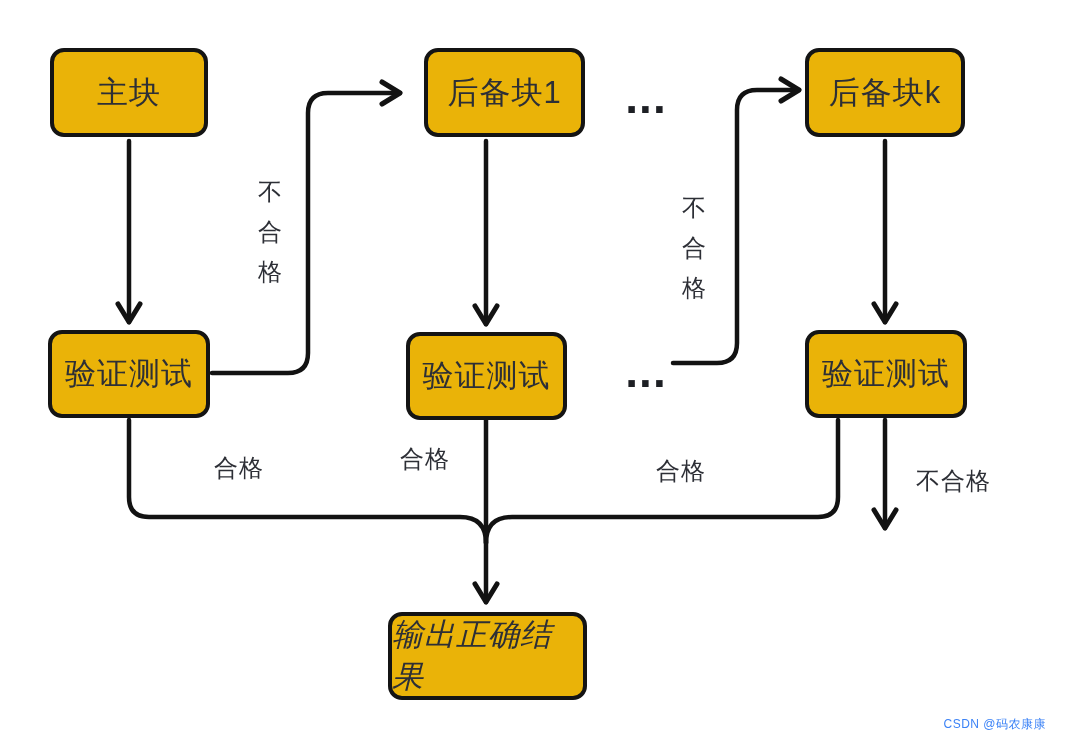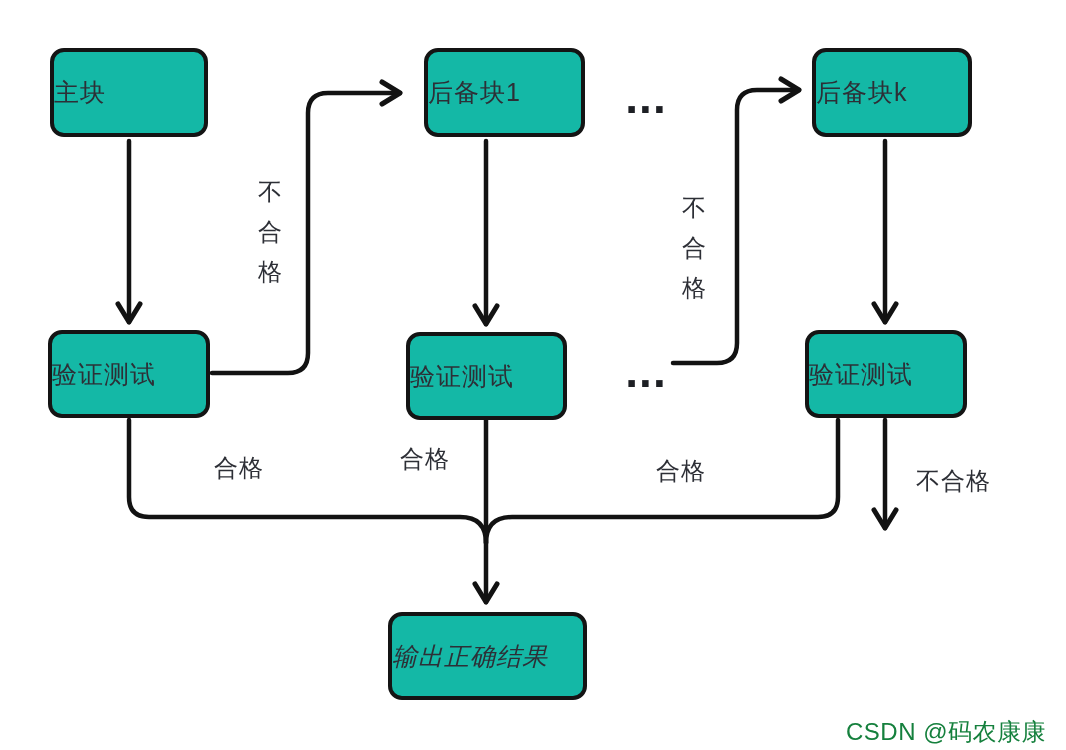--- a/index.html
+++ b/index.html
@@ -3,27 +3,27 @@
 <meta charset="utf-8">
 <style>
   html,body{margin:0;padding:0;background:#ffffff;}
   body{font-family:"Liberation Sans","DejaVu Sans",sans-serif;}
   .canvas{
     position:relative;width:1066px;height:750px;background:#ffffff;overflow:hidden;
   }
   svg.wires{position:absolute;left:0;top:0;width:1066px;height:750px;}
   .node{
     position:absolute;box-sizing:border-box;
-    background:#14b8a6;border:4px solid #141414;border-radius:14px;
-    display:flex;align-items:center;
-    font-size:25px;color:#2d2f36;letter-spacing:1px;
+    background:#eab308;border:4px solid #141414;border-radius:14px;
+    display:flex;align-items:center;justify-content:center;
+    font-size:31px;color:#2d2f36;letter-spacing:1px;
   }
   .node-main   {left:50px; top:48px; width:158px;height:89px;}
   .node-backup1{left:424px;top:48px; width:161px;height:89px;}
-  .node-backupk{left:805px;top:48px; width:160px;height:89px;margin-left:7px;}
+  .node-backupk{left:805px;top:48px; width:160px;height:89px;}
   .node-verify1{left:48px; top:330px;width:162px;height:88px;}
   .node-verify2{left:406px;top:332px;width:161px;height:88px;}
   .node-verify3{left:805px;top:330px;width:162px;height:88px;}
   .node-exception{left:805px;top:537px;width:162px;height:88px;}
   .node-output {left:388px;top:612px;width:199px;height:88px;font-style:italic;}
   .edge-label{
     position:absolute;color:#2d2f36;font-size:24px;letter-spacing:1px;white-space:nowrap;
   }
   .edge-label.vertical{
     width:36px;white-space:normal;line-height:40px;text-align:center;
@@ -37,21 +37,21 @@
   .lbl-fail3{left:916px;top:465px;}
   .ellipsis{
     position:absolute;width:64px;height:56px;
     display:flex;align-items:flex-end;justify-content:center;
     font-size:46px;font-weight:700;color:#1d1f24;letter-spacing:1px;
   }
   .ellipsis-top{left:614px;top:68px;}
   .ellipsis-mid{left:614px;top:342px;}
   .watermark{
     position:absolute;right:20px;top:716px;
-    font-size:24px;color:#15803d;letter-spacing:0.5px;
+    font-size:12px;color:#3b82f6;letter-spacing:0.5px;
   }
 </style>
 </head>
 <body>
 
 <div class="canvas">
 
   <svg class="wires" viewBox="0 0 1066 750" xmlns="http://www.w3.org/2000/svg">
     <defs>
       <marker id="arrow" viewBox="0 0 30 30" markerWidth="30" markerHeight="30" refX="23" refY="15" orient="auto" markerUnits="userSpaceOnUse">

